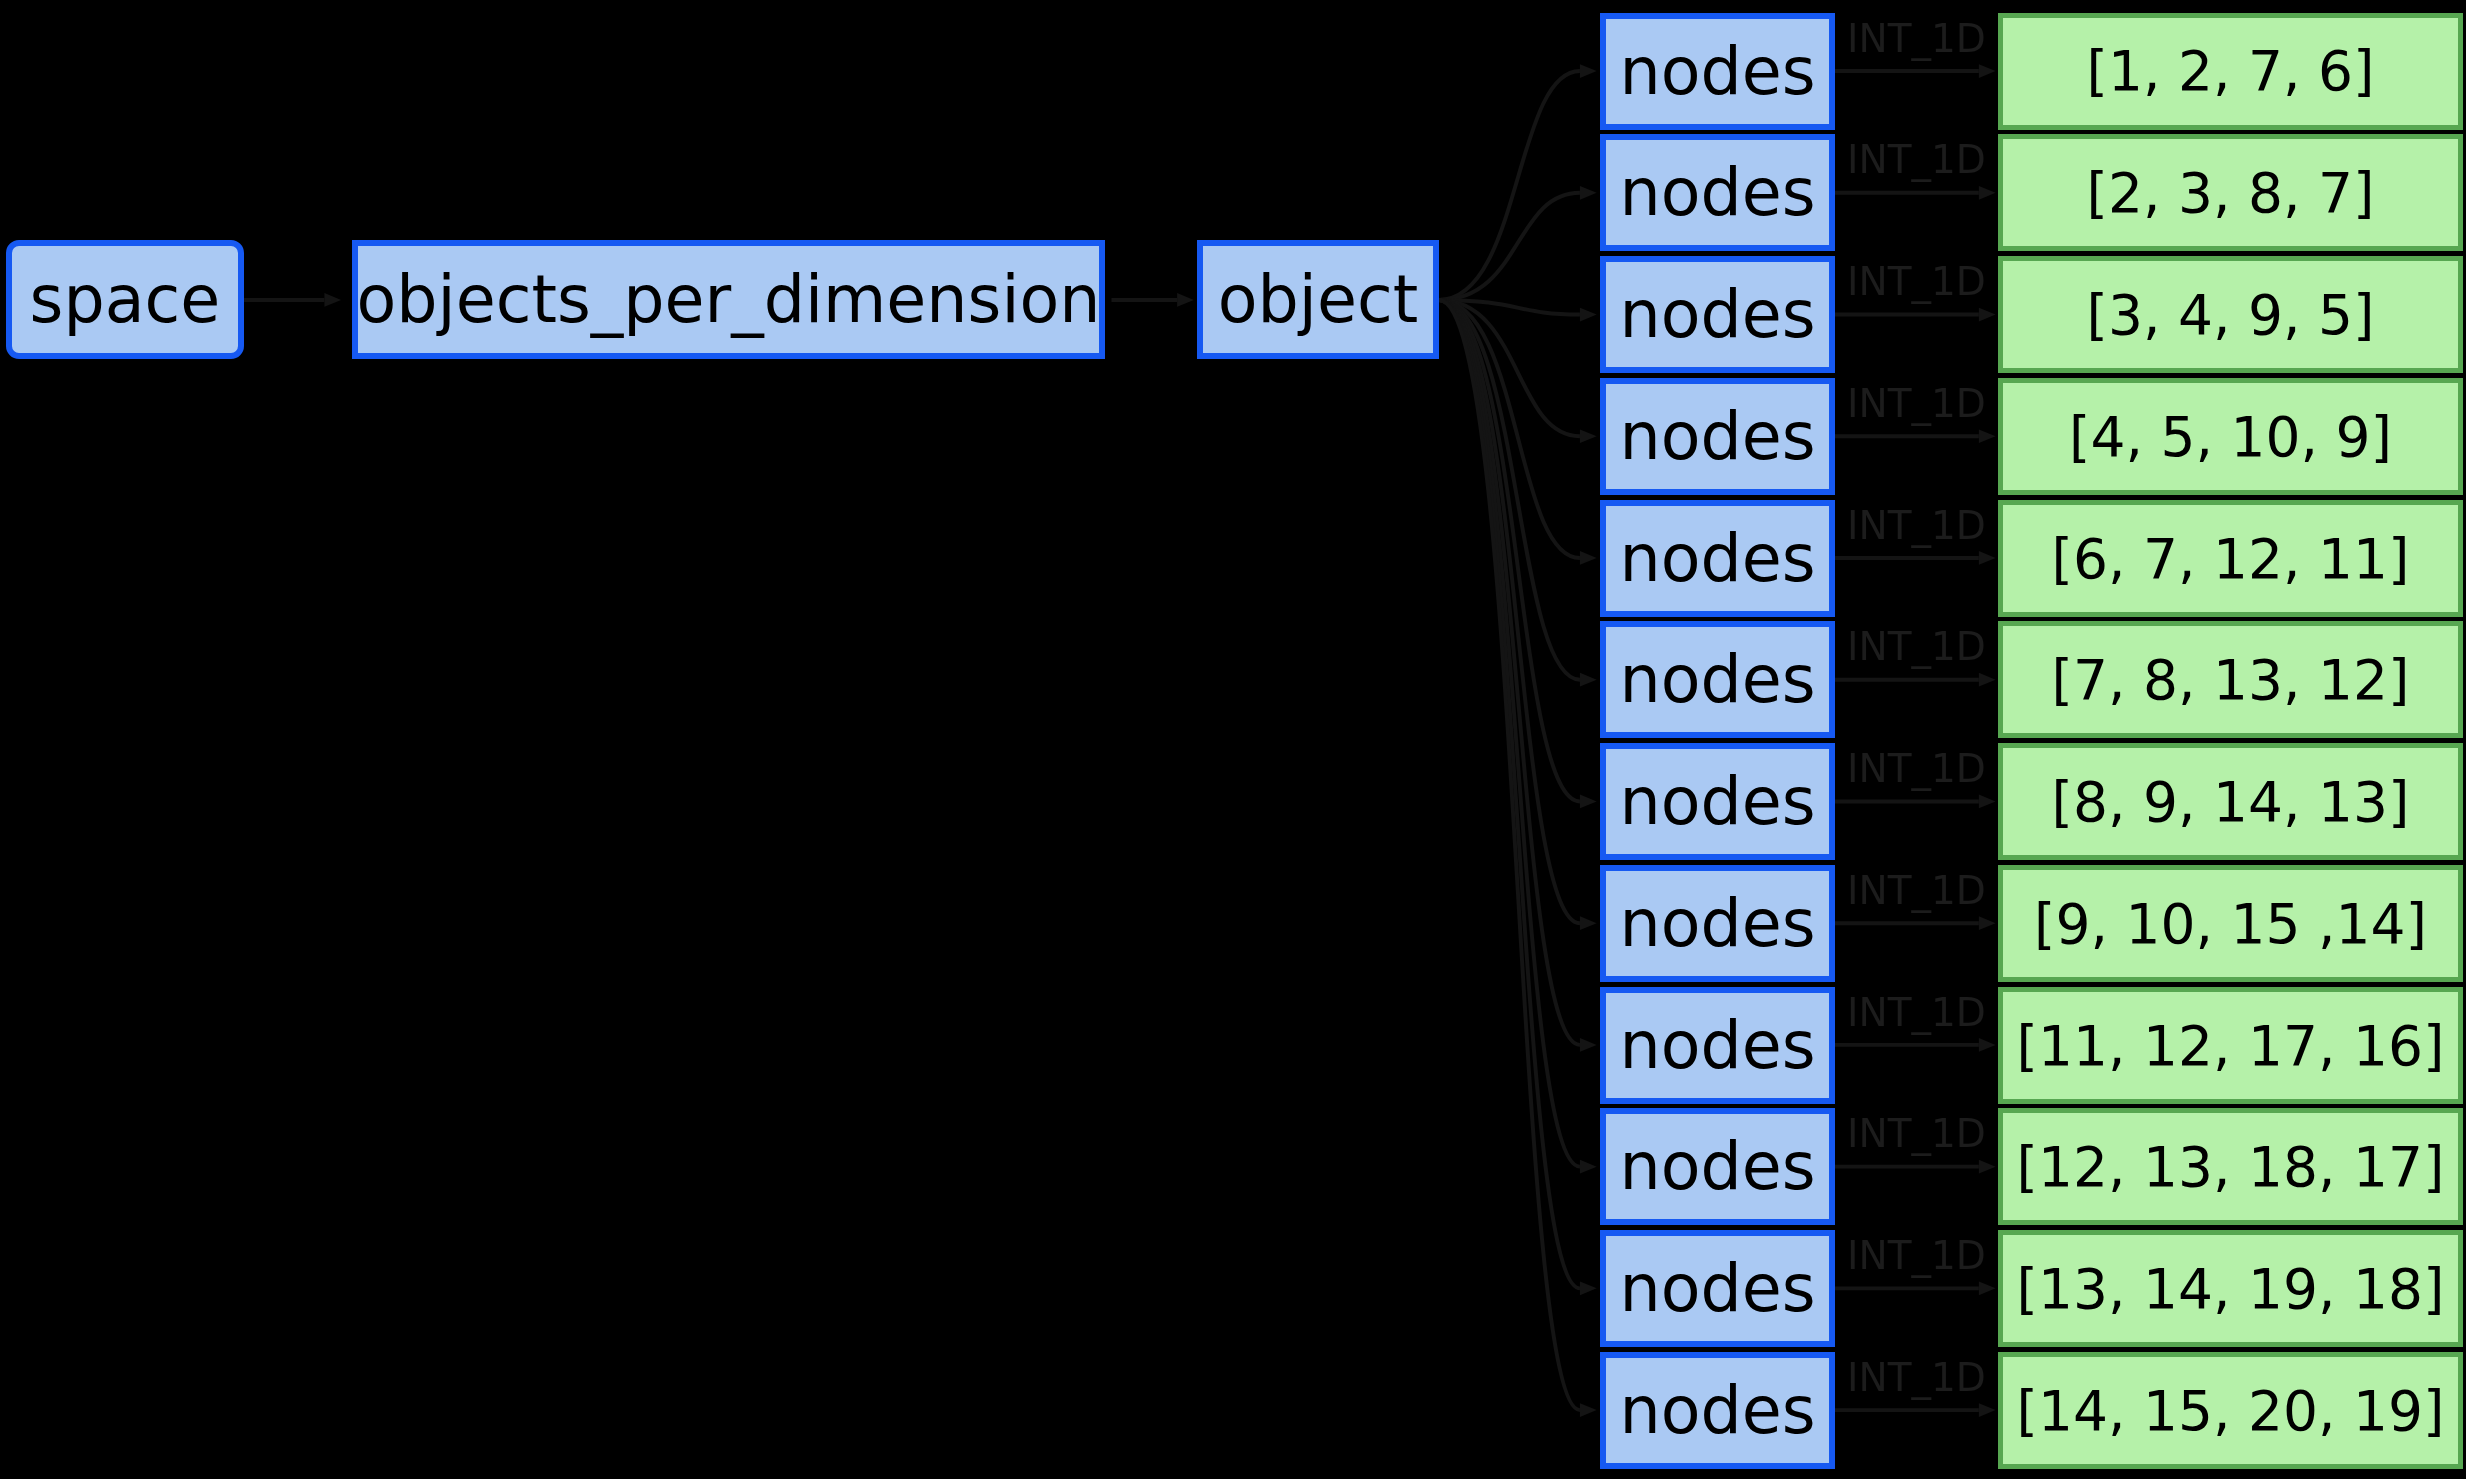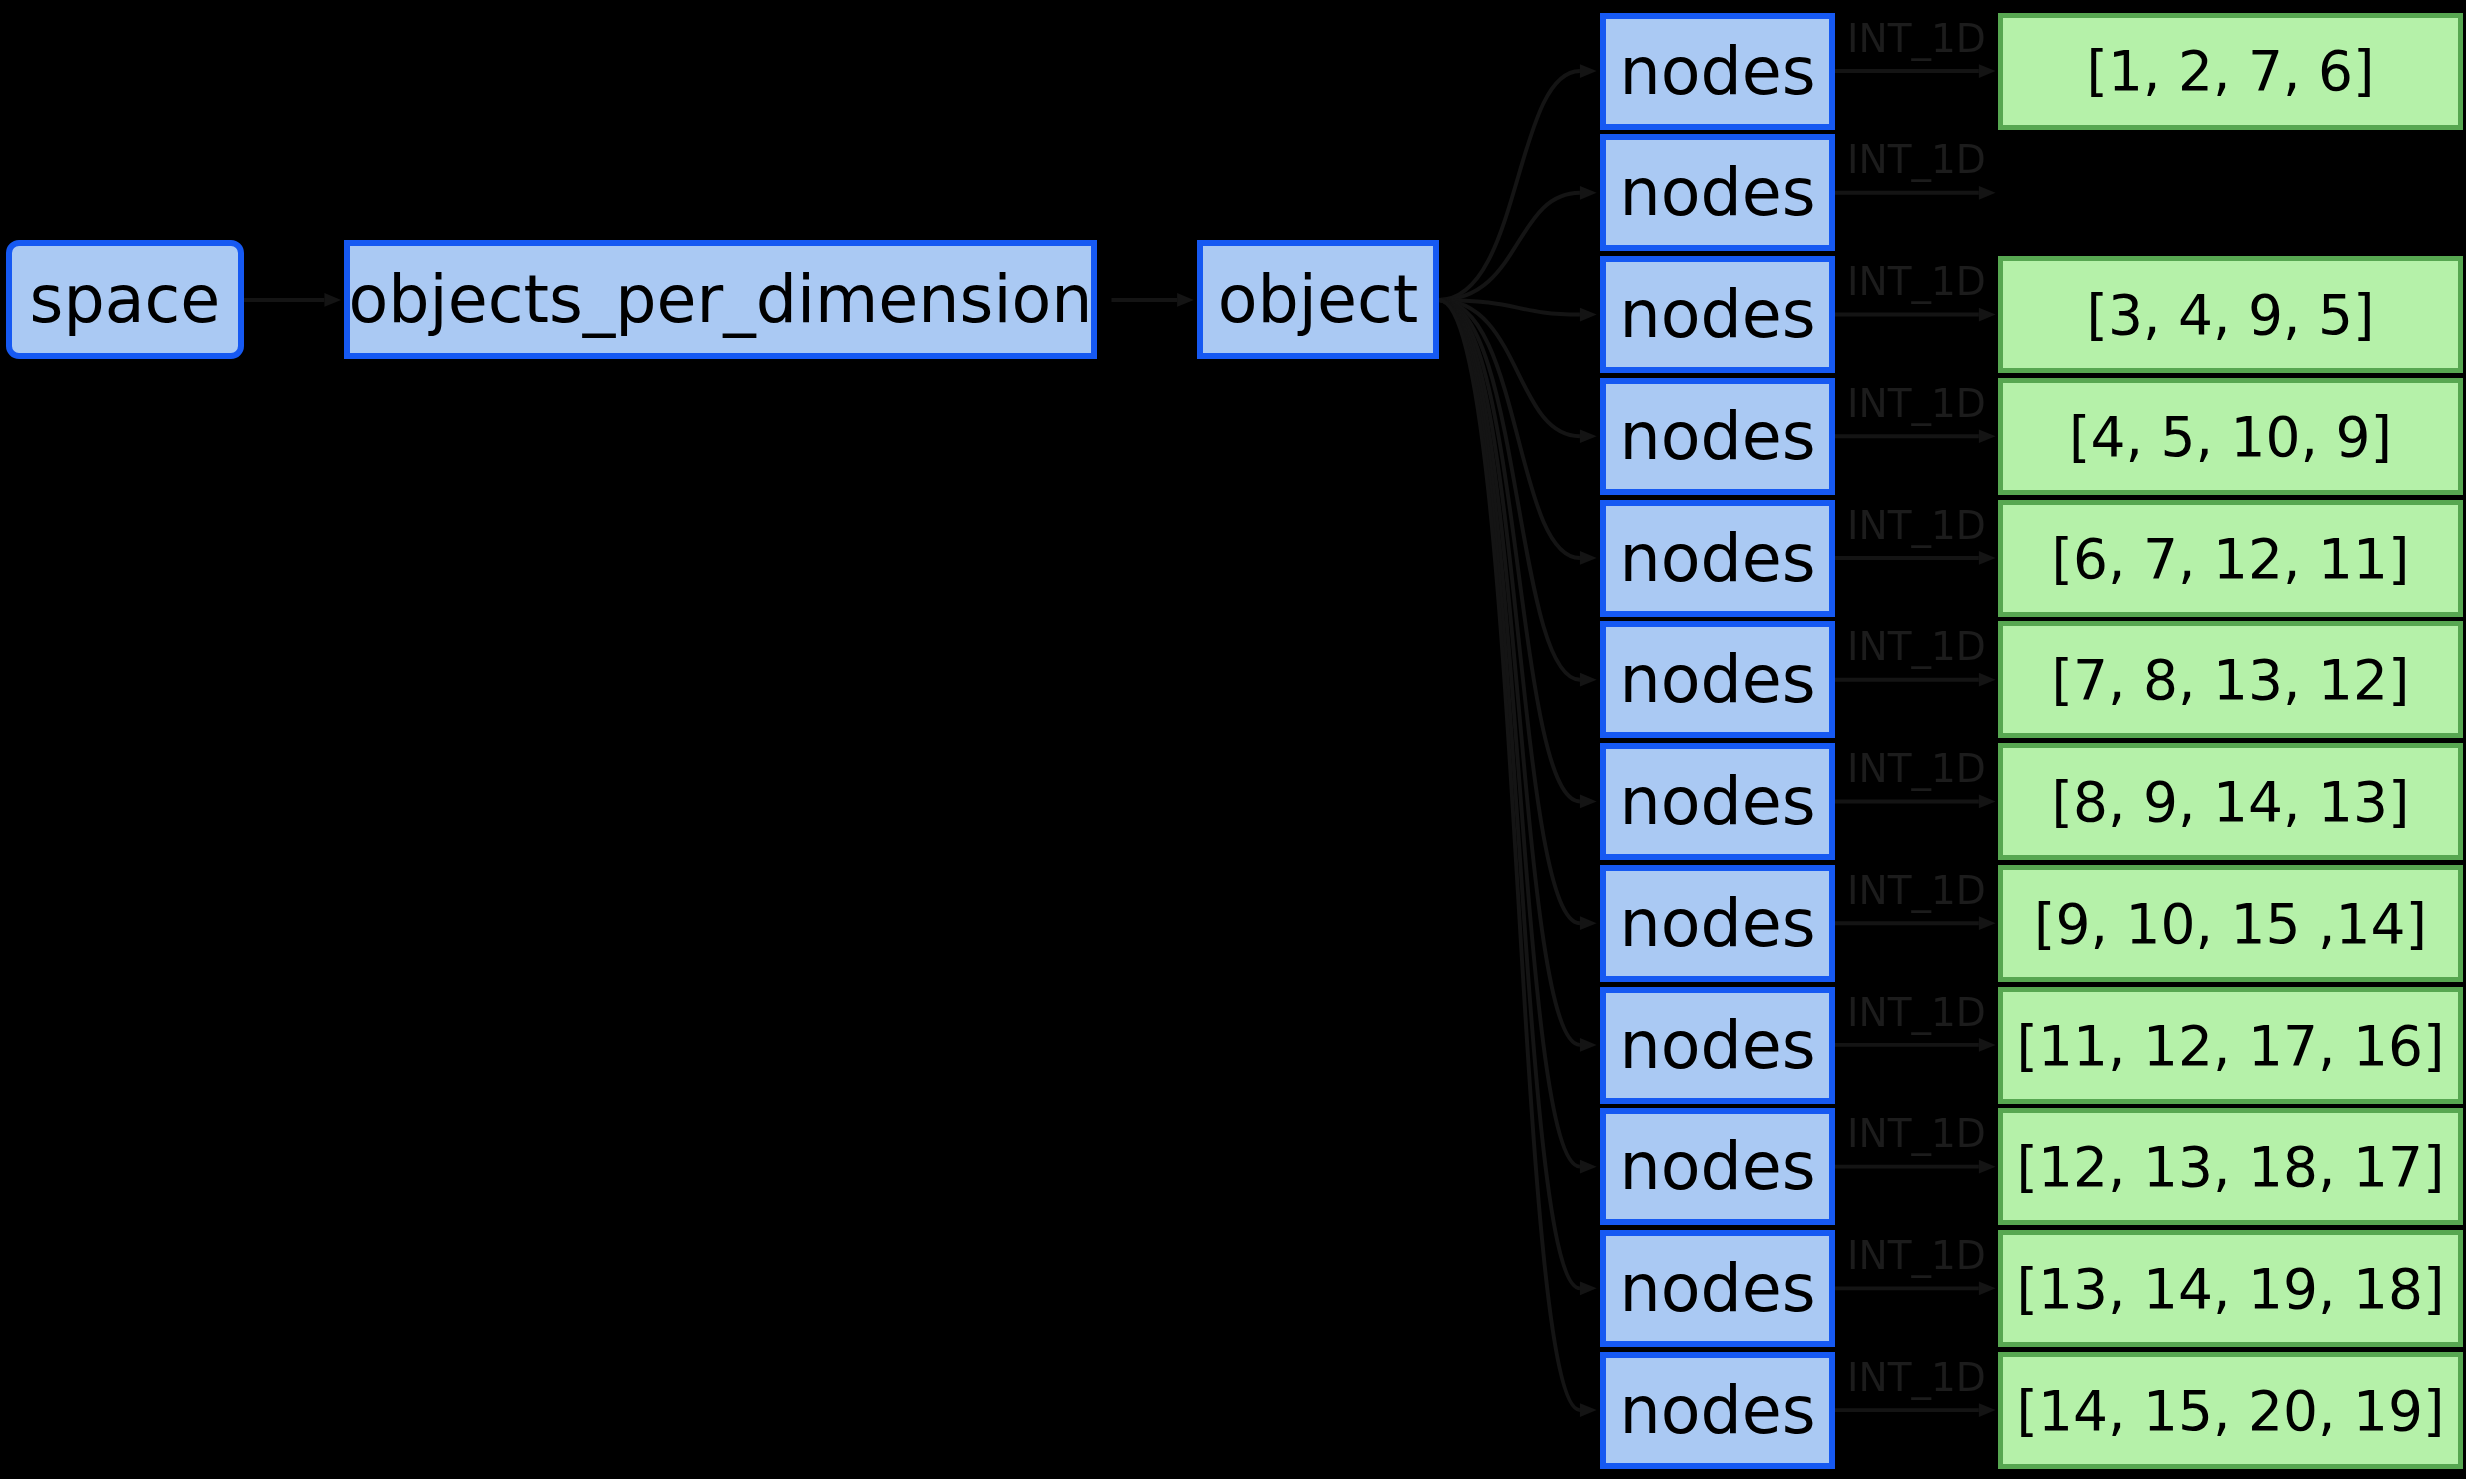--- a/index.html
+++ b/index.html
@@ -92,21 +92,21 @@
       <path d="M1468,306 C1552,306 1545,1438.7 1612,1438.7" stroke="#141414" stroke-width="4" fill="none"></path>
       <polygon points="1629,1438.7 1612,1431.7 1612,1445.7" fill="#141414"></polygon>
       <path d="M1872,1438.7 L2019,1438.7" stroke="#141414" stroke-width="4" fill="none"></path>
       <polygon points="2036,1438.7 2019,1431.7 2019,1445.7" fill="#141414"></polygon>
     </svg>
 
   <div class="box blue tree-box" style="left:5.9px; width:238px;border-radius:13px;">
     <span class="lbl">space</span>
   </div>
 
-  <div class="box blue tree-box" style="left:344px; width:753px;">
+  <div class="box blue tree-box" style="left:352px; width:753px;">
     <span class="lbl">objects_per_dimension</span>
   </div>
 
   <div class="box blue tree-box" style="left:1197px; width:242px;">
     <span class="lbl">object</span>
   </div>
 
   <div id="rows-layer">
       <div class="row" style="top: 12.7px;">
     <div class="box blue nodes-box">
@@ -115,20 +115,23 @@
     <div class="edge-label">INT_1D</div>
     <div class="box green value-box">
       <span class="lbl value-text">[1, 2, 7, 6]</span>
     </div>
   </div>
       <div class="row" style="top: 134px;">
     <div class="box blue nodes-box">
       <span class="lbl nodes-text">nodes</span>
     </div>
     <div class="edge-label">INT_1D</div>
+    <div class="box green value-box">
+      <span class="lbl value-text">[2, 3, 8, 7]</span>
+    </div>
   </div>
       <div class="row" style="top: 256px;">
     <div class="box blue nodes-box">
       <span class="lbl nodes-text">nodes</span>
     </div>
     <div class="edge-label">INT_1D</div>
     <div class="box green value-box">
       <span class="lbl value-text">[3, 4, 9, 5]</span>
     </div>
   </div>

